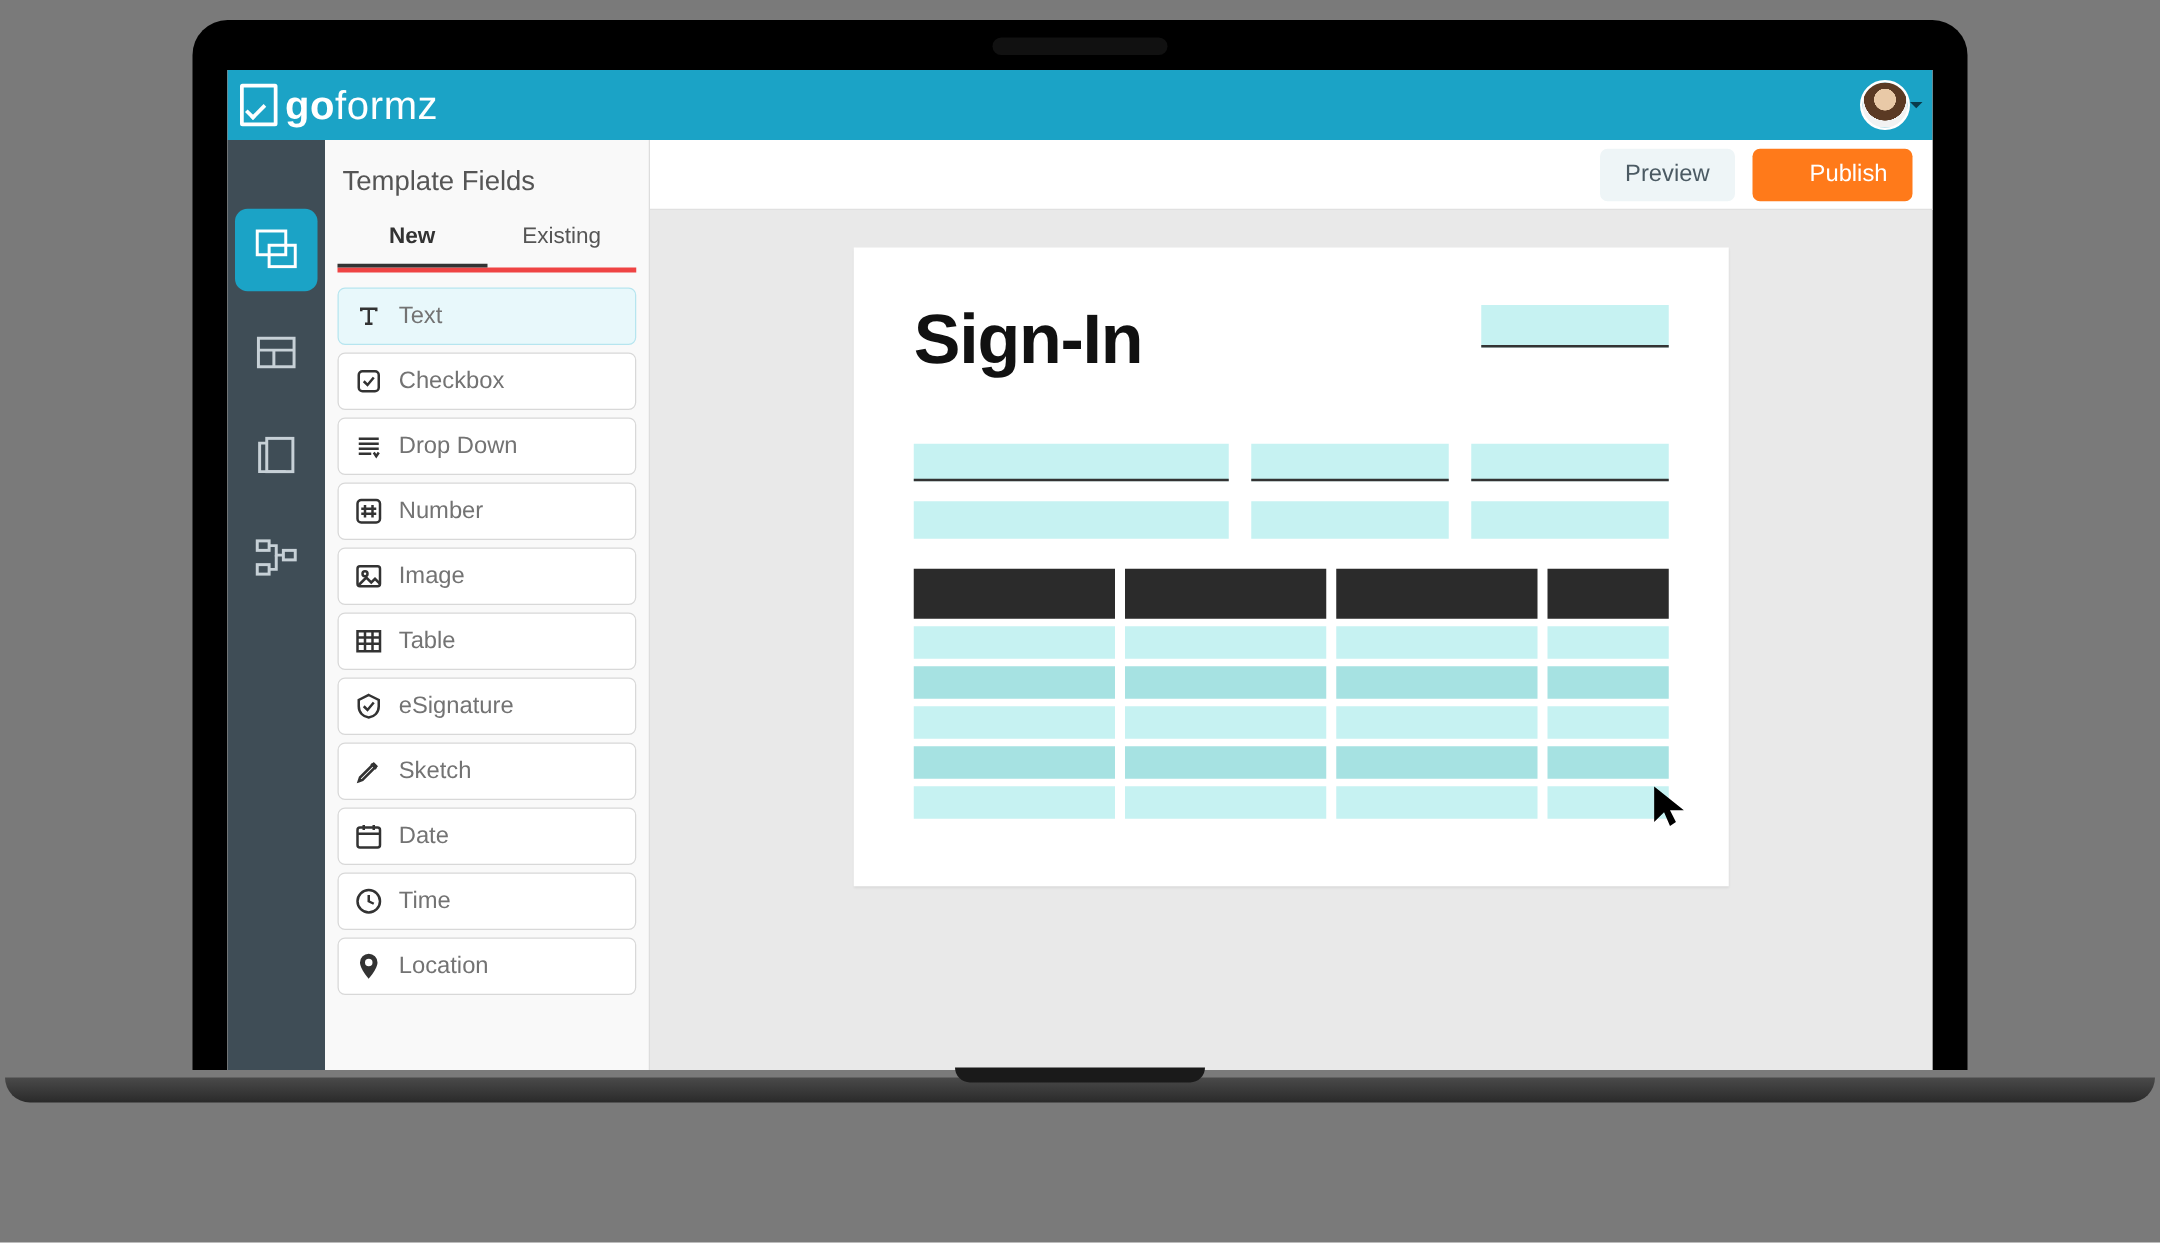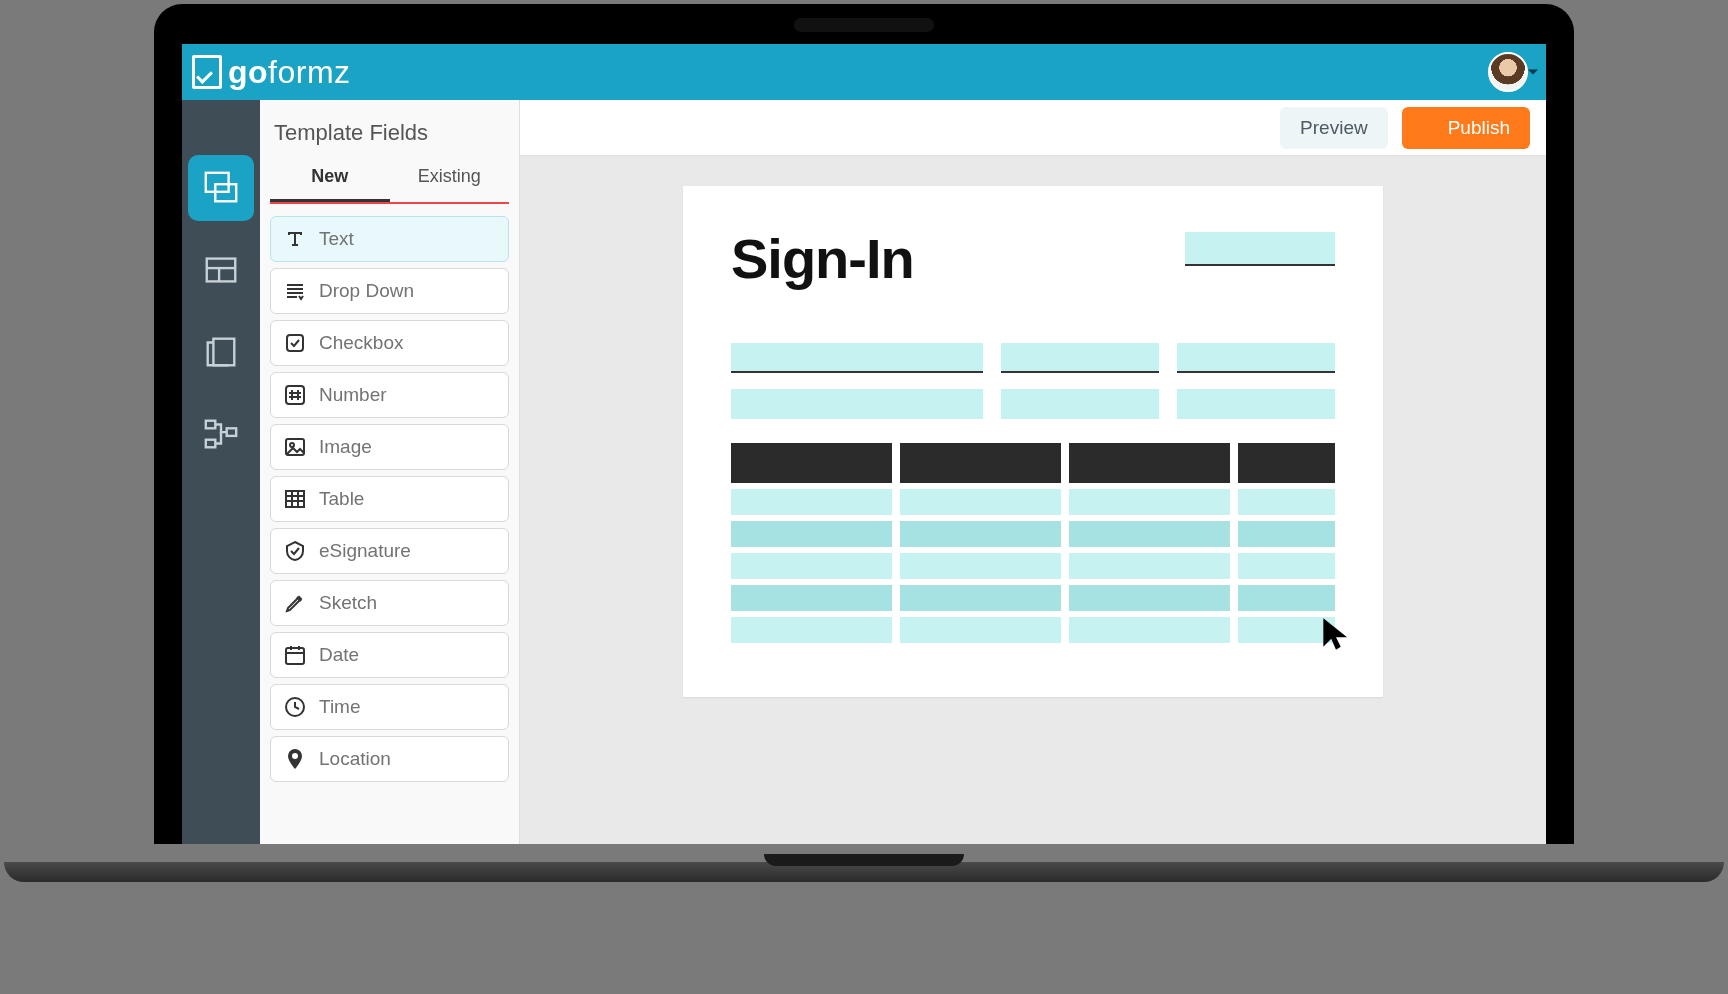--- a/index.html
+++ b/index.html
@@ -7,21 +7,21 @@
       width: 1728px;
       height: 994px;
       background: #7a7a7a;
       font-family: -apple-system, "Segoe UI", Helvetica, Arial, sans-serif;
       position: relative;
       overflow: hidden;
     }
     .laptop {
       position: absolute;
       left: 50%;
-      top: 4px;
+      top: 16px;
       transform: translateX(-50%);
       width: 1420px;
     }
     .laptop-bezel {
       background: #000;
       border-radius: 28px 28px 0 0;
       padding: 40px 28px 0 28px;
       height: 840px;
       position: relative;
     }
@@ -129,21 +129,21 @@
       overflow-y: auto;
     }
     .panel-title {
       color: #555;
       font-size: 22px;
       font-weight: 400;
       margin: 6px 4px 10px;
     }
     .tabs {
       display: flex;
-      border-bottom: 2px solid #ef4444;
+      border-bottom: 4px solid #ef4444;
       margin-bottom: 12px;
     }
     .tab {
       flex: 1;
       text-align: center;
       padding: 10px 0 12px;
       color: #555;
       font-size: 18px;
       cursor: pointer;
     }
@@ -347,34 +347,34 @@
           </div>
           <div id="field-list">
               <div class="field-item selected">
                 <span class="fi-icon"><svg viewBox="0 0 24 24" fill="currentColor">
                     <path d="M5 5h14v3h-2V7h-4v10h2v2H9v-2h2V7H7v1H5z"></path>
                   </svg></span>
                 <span>Text</span>
               </div>
               <div class="field-item">
                 <span class="fi-icon"><svg viewBox="0 0 24 24" fill="none" stroke="currentColor" stroke-width="2">
+                    <rect x="4" y="4" width="16" height="16" rx="3"></rect>
+                    <polyline points="8,12 11,15 16,9"></polyline>
+                  </svg></span>
+                <span>Checkbox</span>
+              </div>
+              <div class="field-item">
+                <span class="fi-icon"><svg viewBox="0 0 24 24" fill="none" stroke="currentColor" stroke-width="2">
                     <line x1="4" y1="6" x2="20" y2="6"></line>
                     <line x1="4" y1="10" x2="20" y2="10"></line>
                     <line x1="4" y1="14" x2="20" y2="14"></line>
                     <line x1="4" y1="18" x2="14" y2="18"></line>
                     <polyline points="16,17 18,20 20,17"></polyline>
                   </svg></span>
                 <span>Drop Down</span>
-              </div>
-              <div class="field-item">
-                <span class="fi-icon"><svg viewBox="0 0 24 24" fill="none" stroke="currentColor" stroke-width="2">
-                    <rect x="4" y="4" width="16" height="16" rx="3"></rect>
-                    <polyline points="8,12 11,15 16,9"></polyline>
-                  </svg></span>
-                <span>Checkbox</span>
               </div>
               <div class="field-item">
                 <span class="fi-icon"><svg viewBox="0 0 24 24" fill="none" stroke="currentColor" stroke-width="2">
                     <rect x="3" y="3" width="18" height="18" rx="3"></rect>
                     <line x1="9" y1="7" x2="9" y2="17"></line>
                     <line x1="15" y1="7" x2="15" y2="17"></line>
                     <line x1="6" y1="10" x2="18" y2="10"></line>
                     <line x1="6" y1="14" x2="18" y2="14"></line>
                   </svg></span>
                 <span>Number</span>

